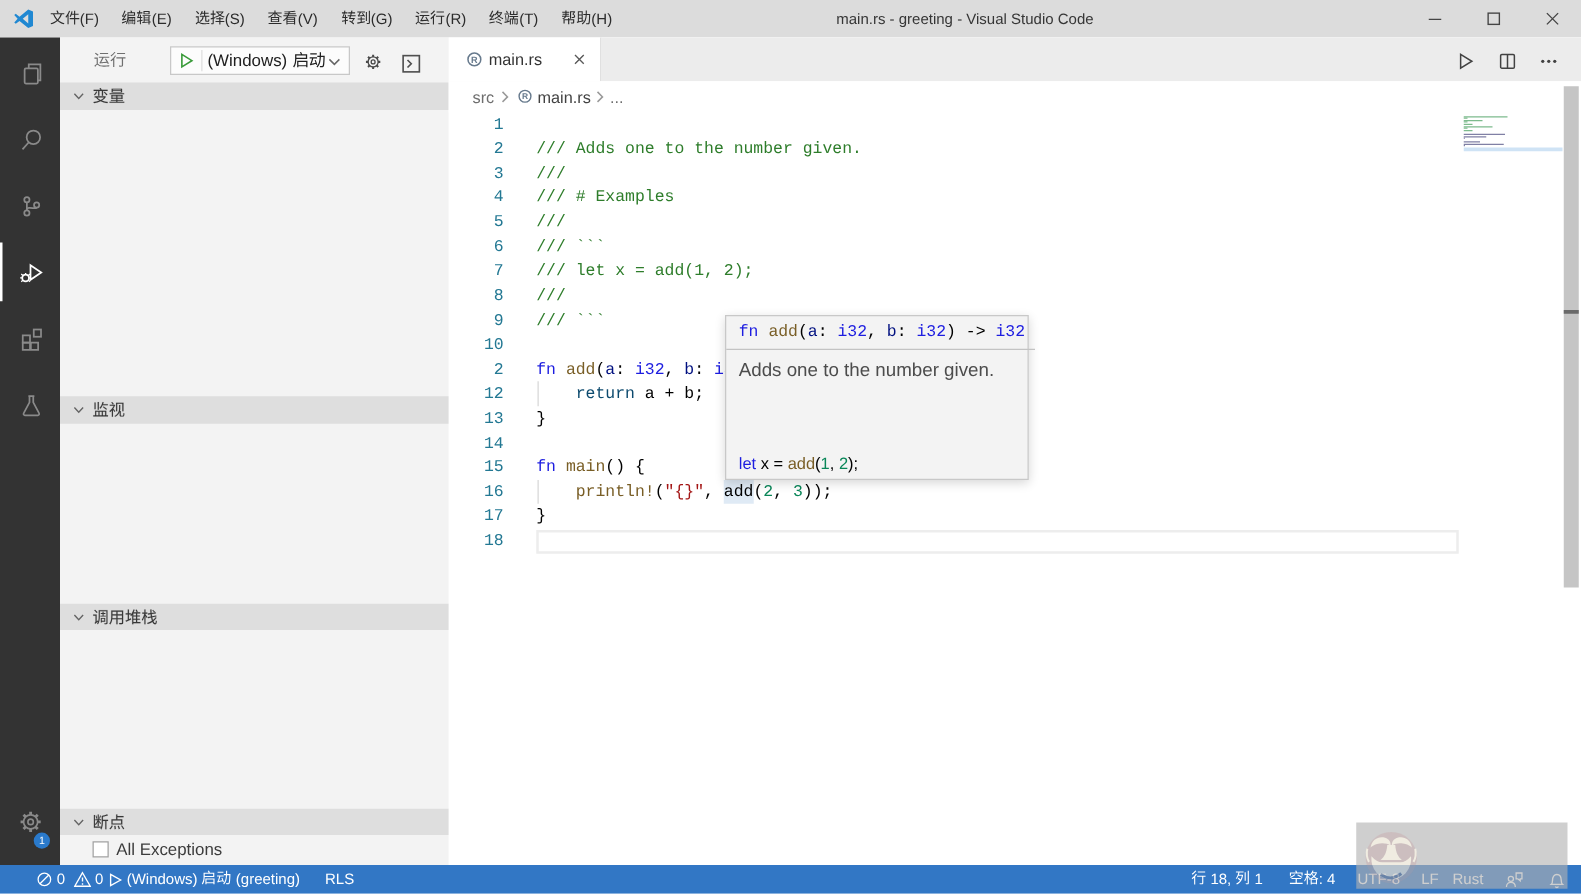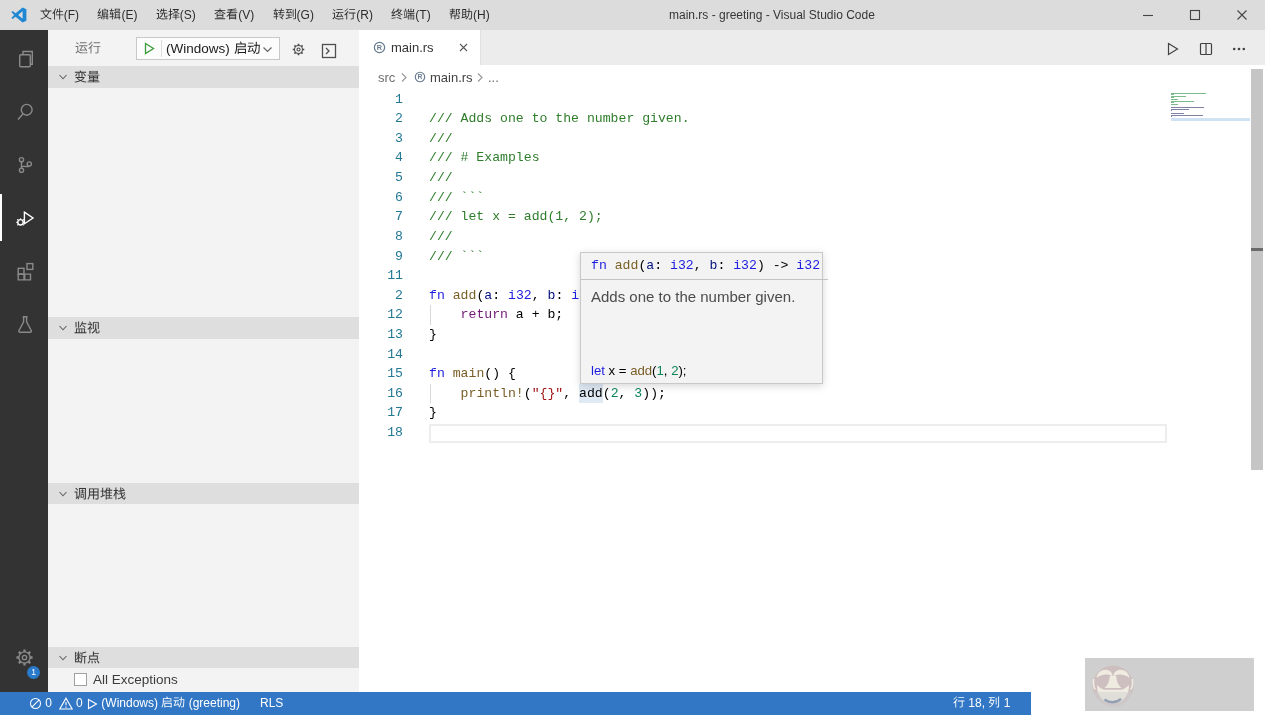--- a/index.html
+++ b/index.html
@@ -1,17 +1,17 @@
 <!DOCTYPE html>
 <html><head><meta charset="utf-8"><style>
 * {margin:0;padding:0;box-sizing:border-box}
 html,body {width:1265px;height:715px;overflow:hidden;font-family:"Liberation Sans",sans-serif;background:#fff;position:relative}
 .cj {display:inline-block;width:1em;height:1em;vertical-align:-0.12em;fill:currentColor}
 i {font-style:normal}
-.g{color:#2e7d2b} .k{color:#1d1de0} .kc{color:#701a75} .f{color:#795e26}
+.g{color:#2e7d2b} .k{color:#1d1de0} .kc{color:#0c4a6e} .f{color:#795e26}
 .n{color:#098658} .s{color:#a31515} .p{color:#001080}
 #titlebar {position:absolute;left:0;top:0;width:1265px;height:30px;background:#dcdcdc}
 #menus {position:absolute;left:30.6px;top:0;height:30px;display:flex;align-items:center;font-size:12px;color:#2c2c2c}
 .mi {padding:0 9.2px}
 #wtitle {position:absolute;left:669px;top:0;height:30px;line-height:30px;font-size:12px;color:#363636}
 #actbar {position:absolute;left:0;top:30px;width:48px;height:662px;background:#333333}
 .ai {position:absolute;left:13px}
 #actsel {position:absolute;left:0;top:164px;width:2px;height:47px;background:#fff}
 #badge {position:absolute;left:27px;top:636px;width:13px;height:13px;border-radius:50%;background:#2a7acc;color:#fff;font-size:8.5px;text-align:center;line-height:13px}
 #sidebar {position:absolute;left:48px;top:30px;width:311px;height:662px;background:#f3f3f3}
@@ -29,21 +29,21 @@
 #tab1 .tt {position:absolute;left:32px;top:0;height:35px;line-height:35px;font-size:13px;color:#333}
 #crumbs {position:absolute;left:0;top:35px;width:906px;height:25px;background:#fff;font-size:13px;color:#6e6e6e}
 .ln {position:absolute;left:0;height:19.607px;line-height:19.607px;font-family:"Liberation Mono",monospace;font-size:13.16px;white-space:pre}
 .num {position:absolute;left:0;top:0;width:44px;text-align:right;color:#237893}
 .ct {position:absolute;left:70px;top:0;color:#000}
 #curline {position:absolute;left:70px;top:394px;width:738px;height:18.5px;border:2px solid #ededed}
 #wordhl {position:absolute;left:220px;top:354.2px;width:24px;height:19px;background:#dfeaf5}
 .ig {position:absolute;width:1px;background:#d8d8d8;left:71px}
 #scrollbar {position:absolute;left:892px;top:39px;width:12px;height:401px;background:#c5c5c5}
 #ovmark {position:absolute;left:892px;top:218px;width:12px;height:2.5px;background:#6a6a6a}
-#statusbar {position:absolute;left:0;top:692px;width:1031px;height:23px;background:#3277c5;color:#fff;font-size:12px}
+#statusbar {position:absolute;left:0;top:692px;width:1265px;height:23px;background:#3277c5;color:#fff;font-size:12px}
 .st {position:absolute;top:0;height:23px;line-height:23px;white-space:pre}
 .sic {vertical-align:middle}
 #overlay {position:absolute;left:1085px;top:658px;width:169px;height:53px;background:rgba(178,178,178,0.62);z-index:50;overflow:hidden}
 #tooltip {position:absolute;left:580px;top:252px;width:243px;height:132px;background:#f3f3f3;border:1px solid #c8c8c8;z-index:40;box-shadow:0 2px 8px rgba(0,0,0,0.16)}
 .tsig {position:absolute;left:10px;top:5px;font-family:"Liberation Mono",monospace;font-size:13.16px;white-space:pre;color:#000}
 .tsep {position:absolute;left:0;top:26px;width:247px;height:1px;background:#c3c3c3}
 .tdoc {position:absolute;left:10px;top:35px;font-size:15px;color:#4c4c4c}
 .th1 {position:absolute;left:10px;top:64px;font-size:27px;font-weight:bold;color:#4e4e4e}
 .tcode {position:absolute;left:10px;top:110px;font-family:Liberation Sans, sans-serif;font-size:13.16px;white-space:pre;color:#000}
 </style></head><body>
@@ -303,21 +303,21 @@
 <div class="ig" style="top:353.7px;height:19.6px"></div>
 <div class="ln" style="top:59.6px"><span class="num">1</span><span class="ct"></span></div>
 <div class="ln" style="top:79.2px"><span class="num">2</span><span class="ct"><i class="g">/// Adds one to the number given.</i></span></div>
 <div class="ln" style="top:98.8px"><span class="num">3</span><span class="ct"><i class="g">///</i></span></div>
 <div class="ln" style="top:118.4px"><span class="num">4</span><span class="ct"><i class="g">/// # Examples</i></span></div>
 <div class="ln" style="top:138.0px"><span class="num">5</span><span class="ct"><i class="g">///</i></span></div>
 <div class="ln" style="top:157.6px"><span class="num">6</span><span class="ct"><i class="g">/// ```</i></span></div>
 <div class="ln" style="top:177.2px"><span class="num">7</span><span class="ct"><i class="g">/// let x = add(1, 2);</i></span></div>
 <div class="ln" style="top:196.8px"><span class="num">8</span><span class="ct"><i class="g">///</i></span></div>
 <div class="ln" style="top:216.5px"><span class="num">9</span><span class="ct"><i class="g">/// ```</i></span></div>
-<div class="ln" style="top:236.1px"><span class="num">11</span><span class="ct"></span></div>
+<div class="ln" style="top:236.1px"><span class="num">10</span><span class="ct"></span></div>
 <div class="ln" style="top:255.7px"><span class="num">2</span><span class="ct"><i class="k">fn</i> <i class="f">add</i>(<i class="p">a</i>: <i class="k">i32</i>, <i class="p">b</i>: <i class="k">i32</i>) -&gt; <i class="k">i32</i> {</span></div>
 <div class="ln" style="top:275.3px"><span class="num">12</span><span class="ct">    <i class="kc">return</i> a + b;</span></div>
 <div class="ln" style="top:294.9px"><span class="num">13</span><span class="ct">}</span></div>
 <div class="ln" style="top:314.5px"><span class="num">14</span><span class="ct"></span></div>
 <div class="ln" style="top:334.1px"><span class="num">15</span><span class="ct"><i class="k">fn</i> <i class="f">main</i>() {</span></div>
 <div class="ln" style="top:353.7px"><span class="num">16</span><span class="ct">    <i class="f">println!</i>(<i class="s">"{}"</i>, add(<i class="n">2</i>, <i class="n">3</i>));</span></div>
 <div class="ln" style="top:373.3px"><span class="num">17</span><span class="ct">}</span></div>
 <div class="ln" style="top:392.9px"><span class="num">18</span><span class="ct"></span></div>
 <div style="position:absolute;left:812px;top:62.6px;width:35px;height:1.1px;background:#7dbb8d"></div>
 <div style="position:absolute;left:812px;top:64.2px;width:3px;height:1.1px;background:#7dbb8d"></div>

